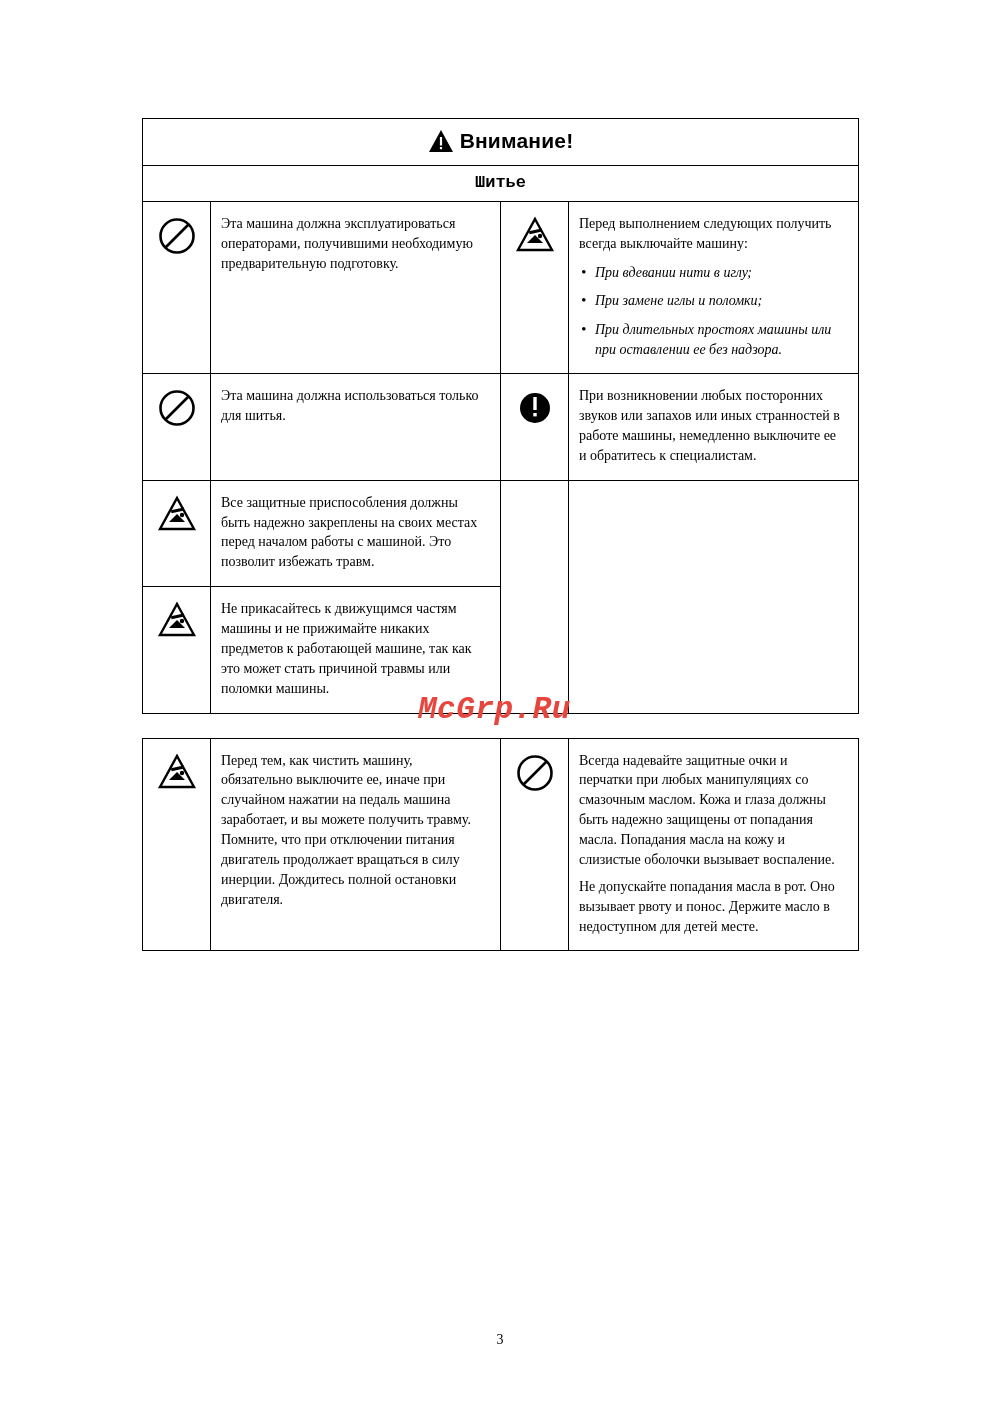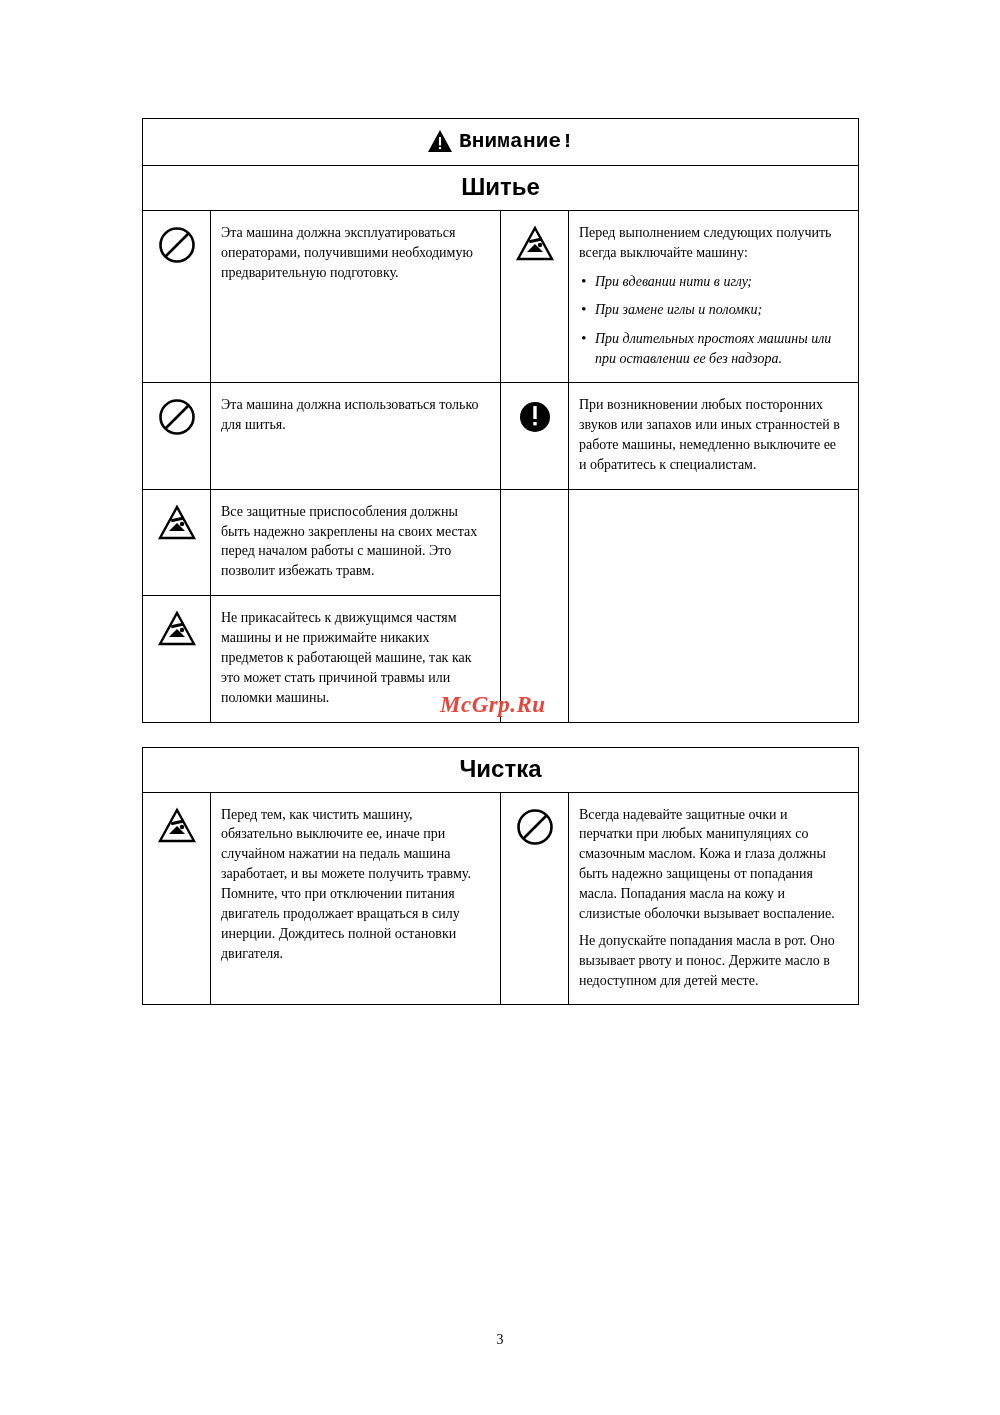--- a/index.html
+++ b/index.html
@@ -44,33 +44,33 @@
     text-align: center;
     padding: 10px 0 12px 0 !important;
   }
   .title-inner {
     display: flex;
     align-items: center;
     justify-content: center;
     gap: 6px;
   }
   .title-text {
-    font-family: Liberation Mono, monospace;
+    font-family: Liberation Sans, sans-serif;
     font-weight: bold;
     font-size: 21px;
     letter-spacing: 0.2px;
   }
   .section-cell {
     text-align: center;
     padding: 7px 0 9px 0 !important;
   }
   .section-text {
-    font-family: Liberation Sans, sans-serif;
+    font-family: Liberation Mono, monospace;
     font-weight: bold;
-    font-size: 24px;
+    font-size: 17px;
   }
 
   .icon-cell {
     width: 68px;
     text-align: center;
     padding-top: 14px !important;
   }
   .text-cell {
     padding: 12px 14px 14px 10px !important;
     font-size: 14px;
@@ -108,24 +108,24 @@
     line-height: 0;
   }
   .icon svg { display: block; }
 
   .spacer {
     height: 24px;
   }
 
   .watermark {
     position: absolute;
-    left: 440px;
+    left: 418px;
     top: 692px;
-    font-family: Liberation Serif, serif;
-    font-size: 23px;
+    font-family: Liberation Mono, monospace;
+    font-size: 31px;
     font-weight: bold;
     font-style: italic;
     color: #e8453c;
     letter-spacing: 0.5px;
     z-index: 5;
     pointer-events: none;
     white-space: nowrap;
   }
 
   .pagenum {
@@ -272,25 +272,20 @@
 
     <table class="warn">
       <colgroup>
         <col style="width:68px">
         <col style="width:290px">
         <col style="width:68px">
         <col style="width:290px">
       </colgroup>
       <tbody>
         <tr>
-          <td class="section-cell" colspan="4">
-            <span class="section-text">Чистка</span>
-          </td>
-        </tr>
-        <tr>
           <td class="icon-cell">
             <span class="icon">
               <svg width="40" height="38" viewBox="0 0 40 38">
                 <polygon points="20,3 37,34 3,34" fill="#fff" stroke="#000" stroke-width="2.4"></polygon>
                 <path d="M12 27 L20 19 L28 27 Z" fill="#000"></path>
                 <rect x="14" y="14" width="13" height="3" fill="#000" transform="rotate(-12 20 15)"></rect>
                 <circle cx="25" cy="20" r="2.2" fill="#000"></circle>
               </svg>
             </span>
           </td>

